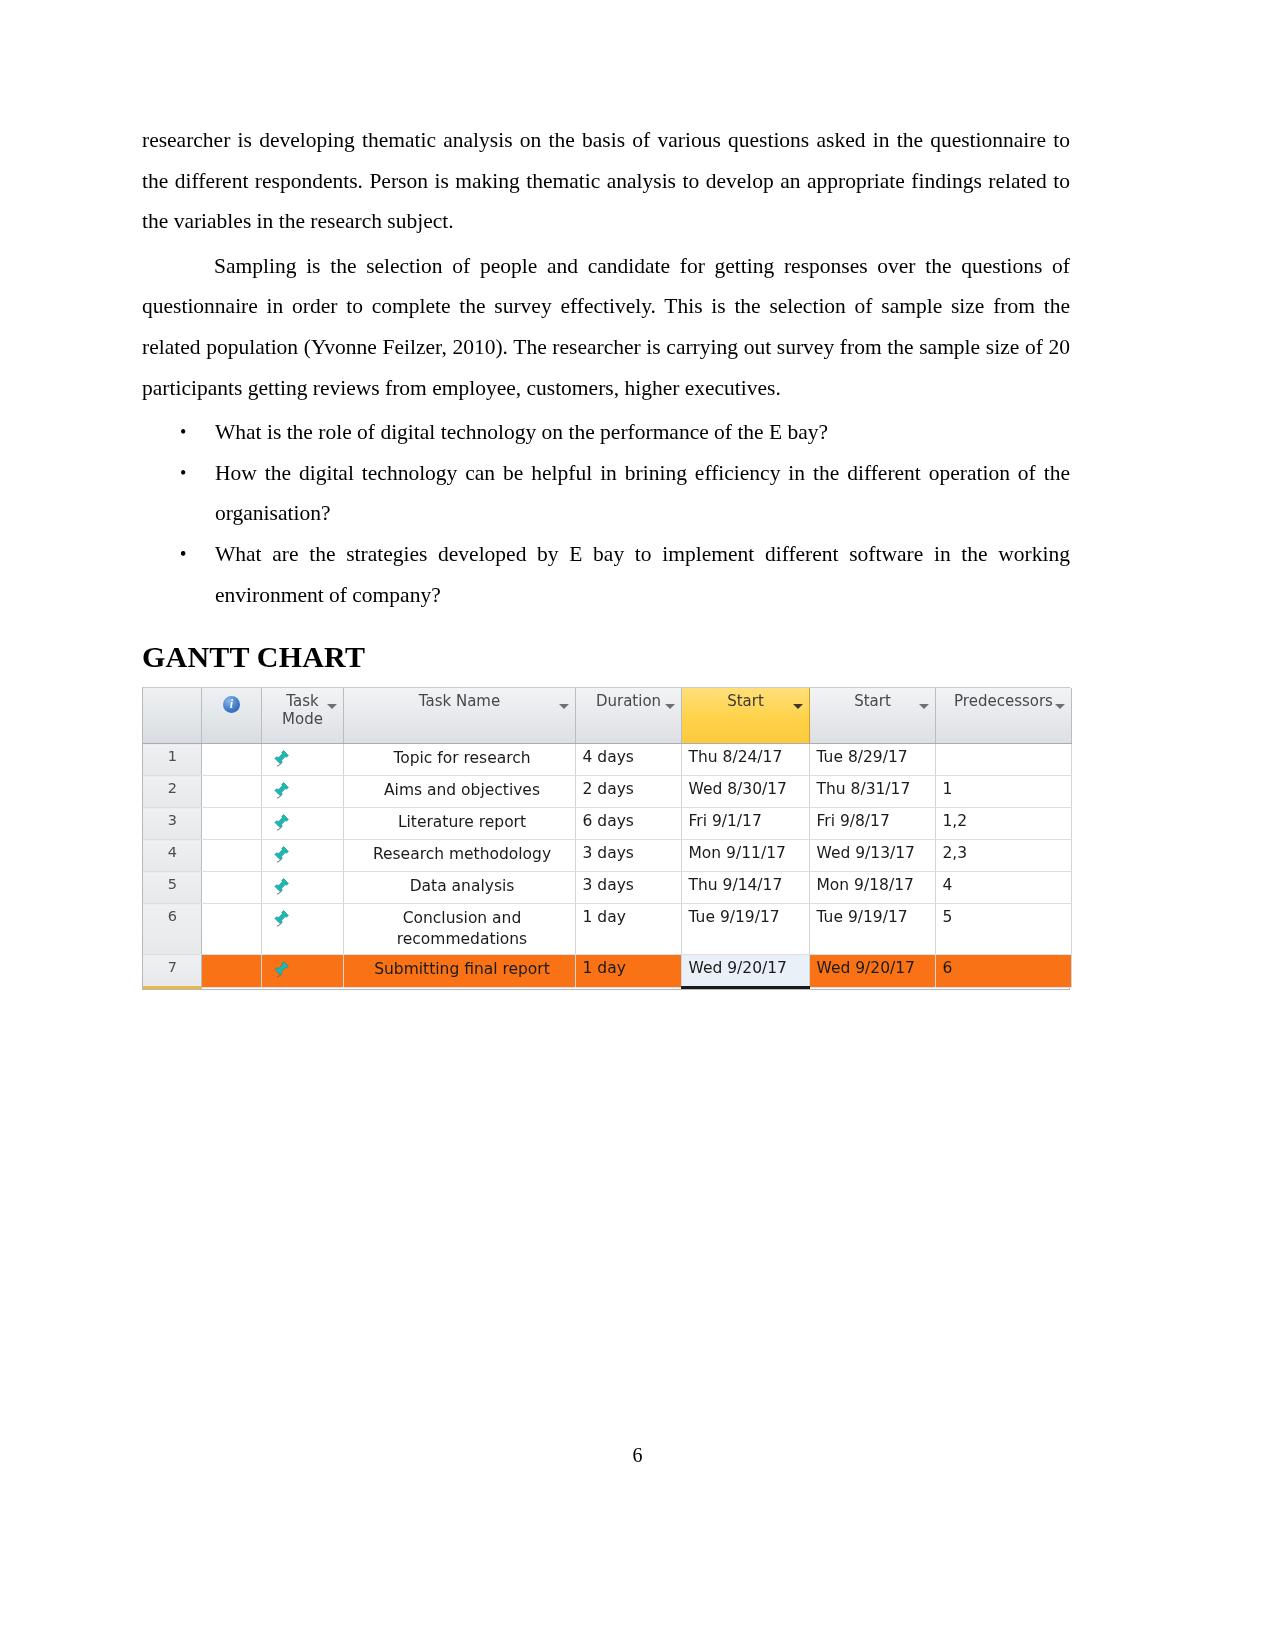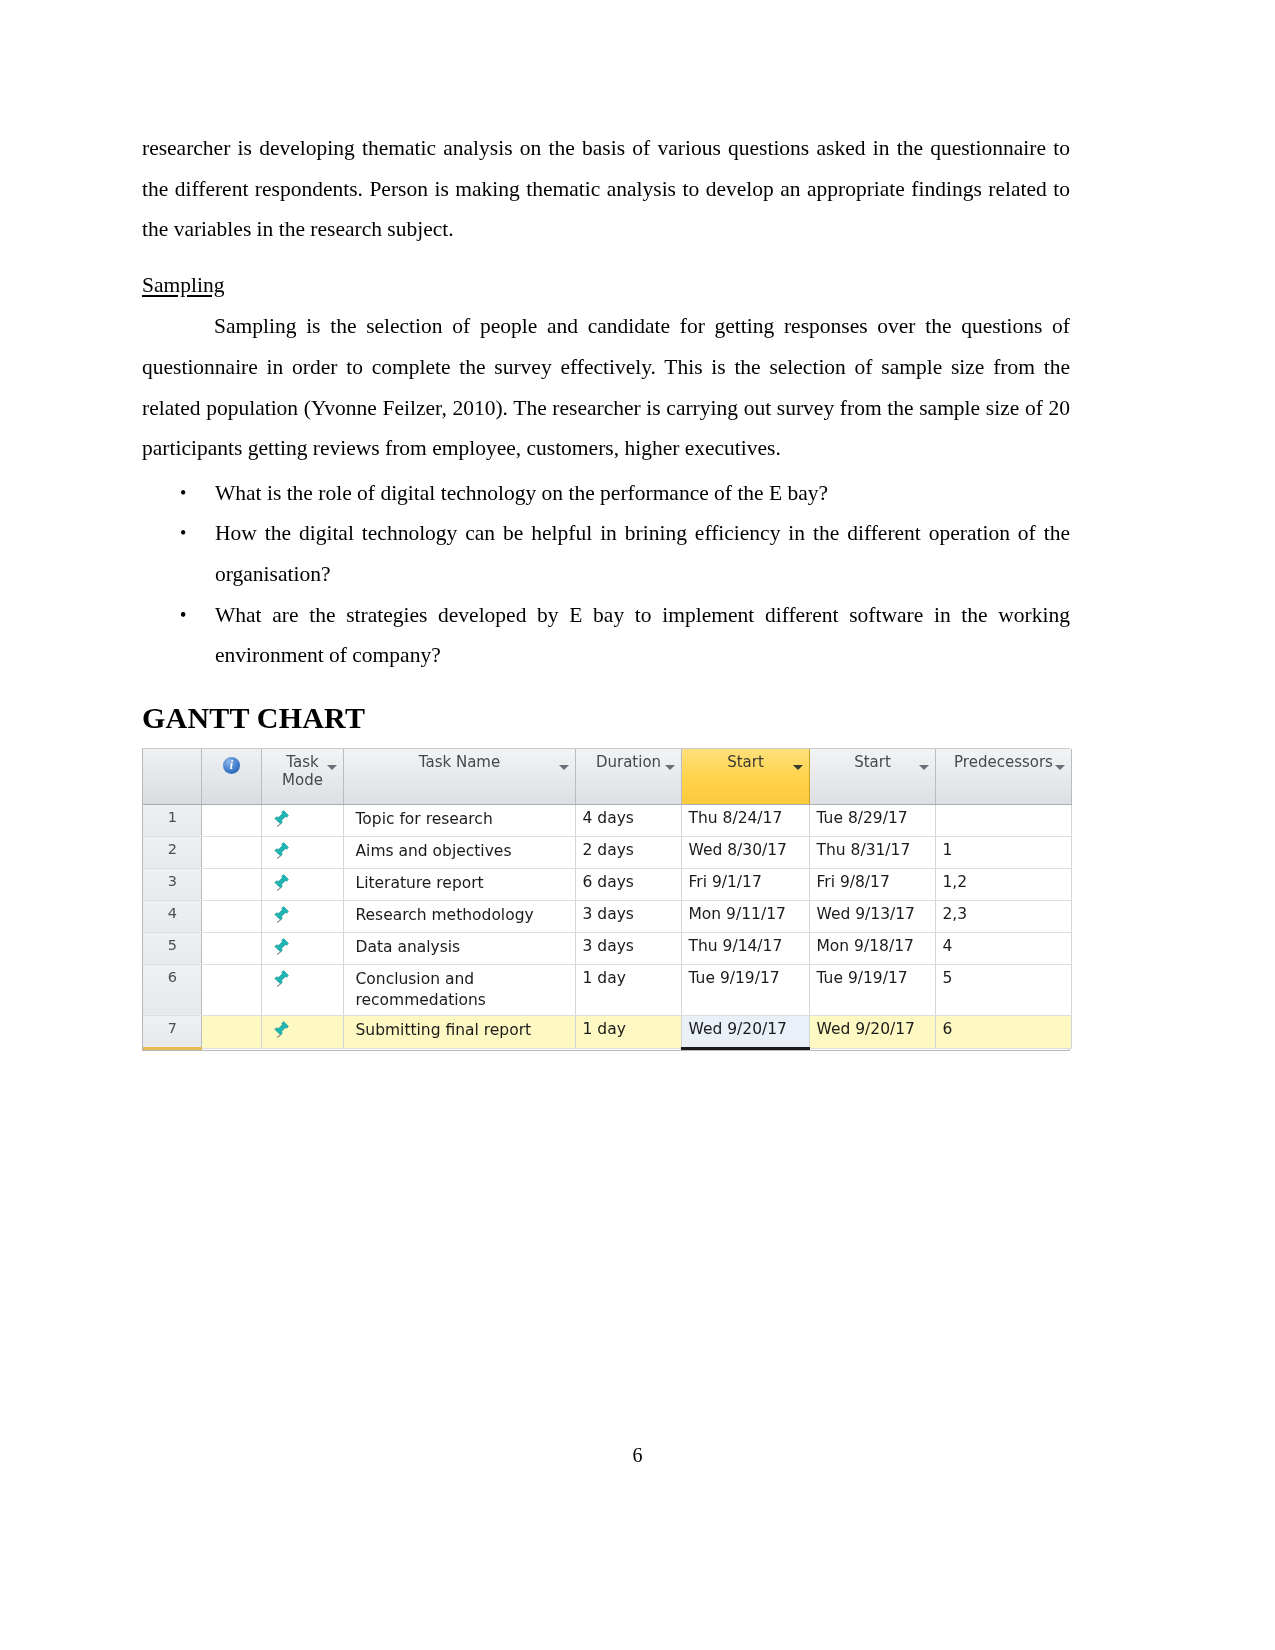--- a/index.html
+++ b/index.html
@@ -19,21 +19,21 @@
   .page {
     position: absolute;
     left: 0; top: 0;
     width: 1275px;
     height: 1650px;
   }
 
   .content {
     position: absolute;
     left: 142px;
-    top: 128px;
+    top: 120px;
     width: 928px;
   }
 
   p.body-para {
     margin: 0 0 4px 0;
     font-size: 21.5px;
     line-height: 40.6px;
     text-align: justify;
     text-justify: inter-word;
     font-family: "Liberation Serif", "DejaVu Serif", serif;
@@ -174,23 +174,23 @@
   }
   table.proj tbody td.id-cell {
     background: linear-gradient(to bottom, #eef0f2 0%, #e6e8ea 100%);
     color: #4a4d51;
     text-align: center;
     border-right: 1px solid #b9bcc0;
     font-size: 14.5px;
   }
   table.proj tbody td.ind-cell { background:#ffffff; }
   table.proj tbody td.mode-cell { text-align: left; padding-left: 10px; }
-  table.proj tbody td.name-cell { padding-left: 12px; white-space: normal; line-height: 21px;}
+  table.proj tbody td.name-cell { padding-left: 12px; white-space: normal; line-height: 21px; text-align: center;}
   table.proj tbody tr.selected td {
-    background: #fef9c3;
+    background: #f97316;
   }
   table.proj tbody tr.selected td.id-cell {
     background: linear-gradient(to bottom, #eef0f2 0%, #e6e8ea 100%);
   }
   table.proj tbody tr.selected td.start-cell {
     border-bottom: 3px solid #1a1a1a;
     background: #eaf0f8;
   }
   table.proj tbody tr.last-row td.id-cell {
     border-bottom: 3px solid #e7b84e;
@@ -215,23 +215,20 @@
   }
 </style>
 </head>
 <body>
 
 <div class="page">
   <div class="content">
 
     <p class="body-para">researcher is developing thematic analysis on the basis of various questions asked in the questionnaire to the different respondents. Person is making thematic analysis to develop an appropriate findings related to the variables in the research subject.</p>
 
-    <div class="subhead-wrap">
-      <h3 class="sub-head">Sampling</h3>
-    </div>
     <p class="body-para indent">Sampling is the selection of people and candidate for getting responses over the questions of questionnaire in order to complete the survey effectively. This is the selection of sample size from the related population (Yvonne Feilzer, 2010). The researcher is carrying out survey from the sample size of 20 participants getting reviews from employee, customers, higher executives.</p>
 
 
     <ul class="q-list">
       <li>
         <span class="bullet">•</span>
         <span class="txt">What is the role of digital technology on the performance of the E bay?</span>
       </li>
       <li>
         <span class="bullet">•</span>

